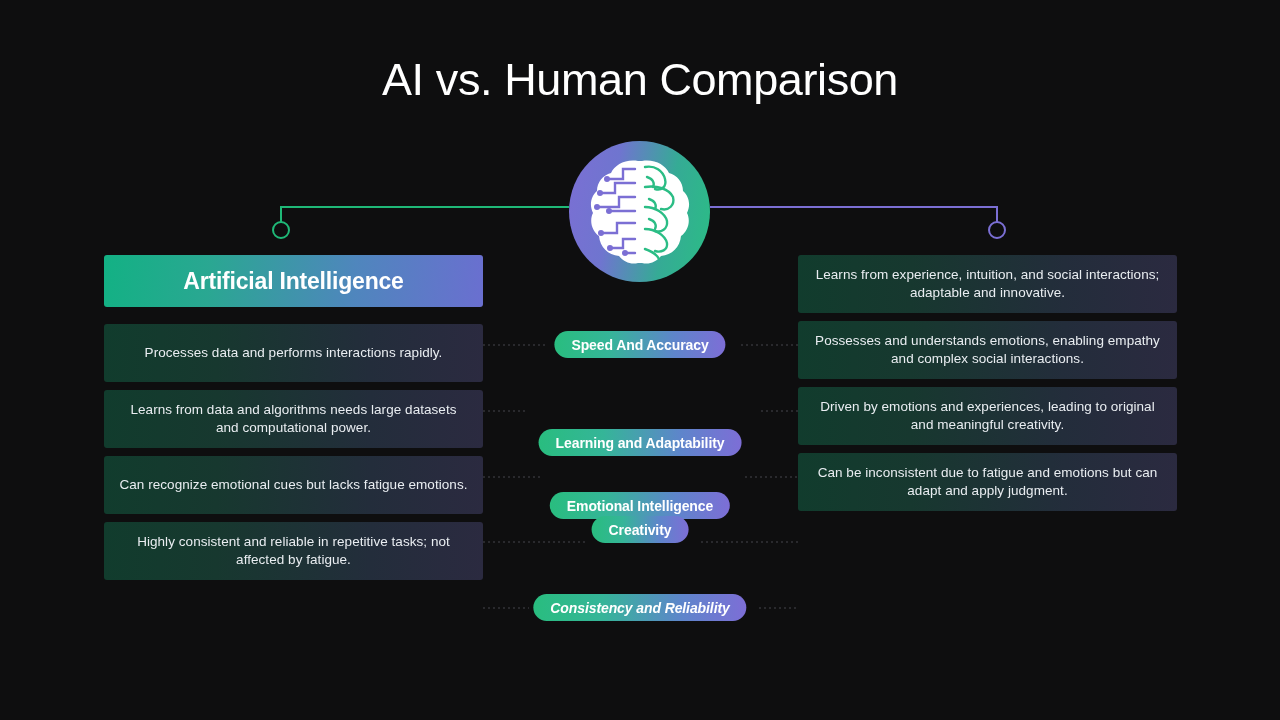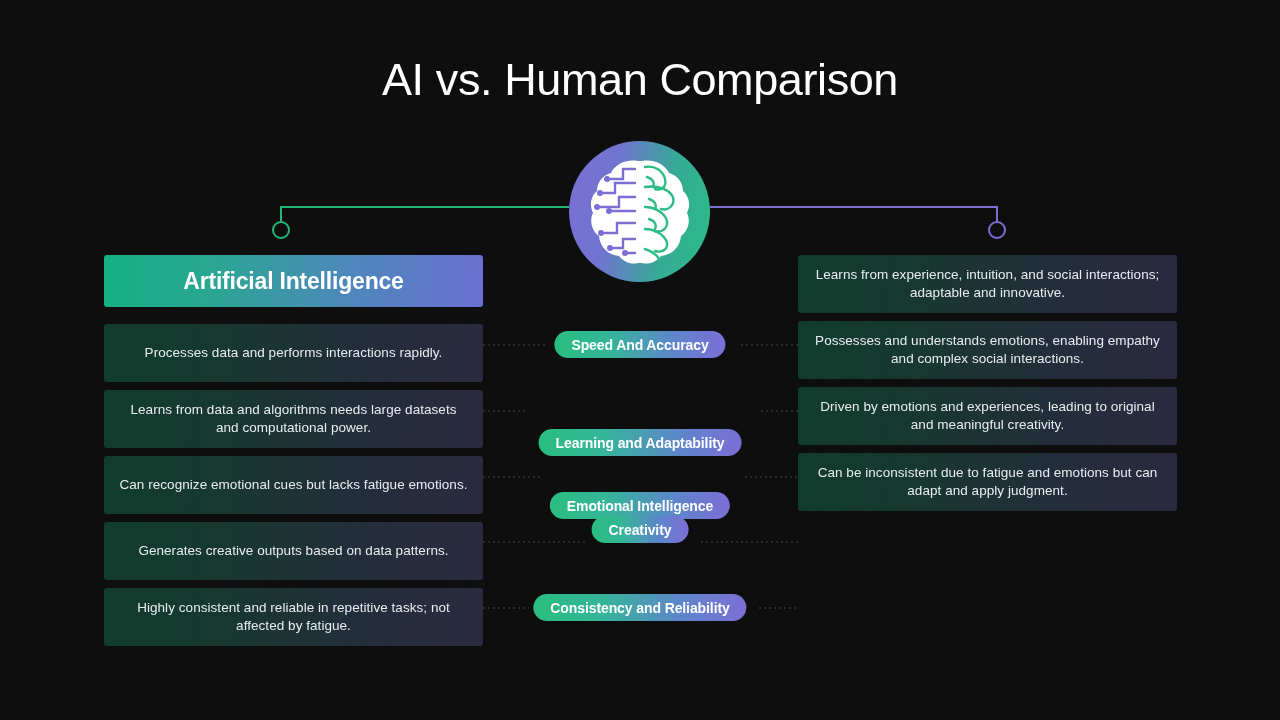--- a/index.html
+++ b/index.html
@@ -193,30 +193,29 @@
 
       <rect x="53" y="8" width="4" height="102" fill="#ffffff"></rect>
     </svg>
   </div>
 
   <div class="column left">
     <div class="col-header">Artificial Intelligence</div>
     <div class="row-card">Processes data and performs interactions rapidly.</div>
     <div class="row-card">Learns from data and algorithms needs large datasets and computational power.</div>
     <div class="row-card">Can recognize emotional cues but lacks fatigue emotions.</div>
-    <div class="row-card">Generates creative outputs based on data patterns.</div>
     <div class="row-card">Highly consistent and reliable in repetitive tasks; not affected by fatigue.</div>
   </div>
 
   <div class="column right">
     <div class="row-card">Learns from experience, intuition, and social interactions; adaptable and innovative.</div>
     <div class="row-card">Possesses and understands emotions, enabling empathy and complex social interactions.</div>
     <div class="row-card">Driven by emotions and experiences, leading to original and meaningful creativity.</div>
     <div class="row-card">Can be inconsistent due to fatigue and emotions but can adapt and apply judgment.</div>
   </div>
 
   <div class="pill" style="top:331px;">Speed And Accuracy</div>
   <div class="pill" style="top:397px;margin-top:32px;">Learning and Adaptability</div>
   <div class="pill" style="top:464px;margin-top:28px;">Emotional Intelligence</div>
   <div class="pill" style="top:516px;">Creativity</div>
-  <div class="pill" style="top:594px;">Consistency and Reliability</div>
+  <div class="pill" style="top:594px;font-style:italic;">Consistency and Reliability</div>
 
 </div>
 
 </body></html>

